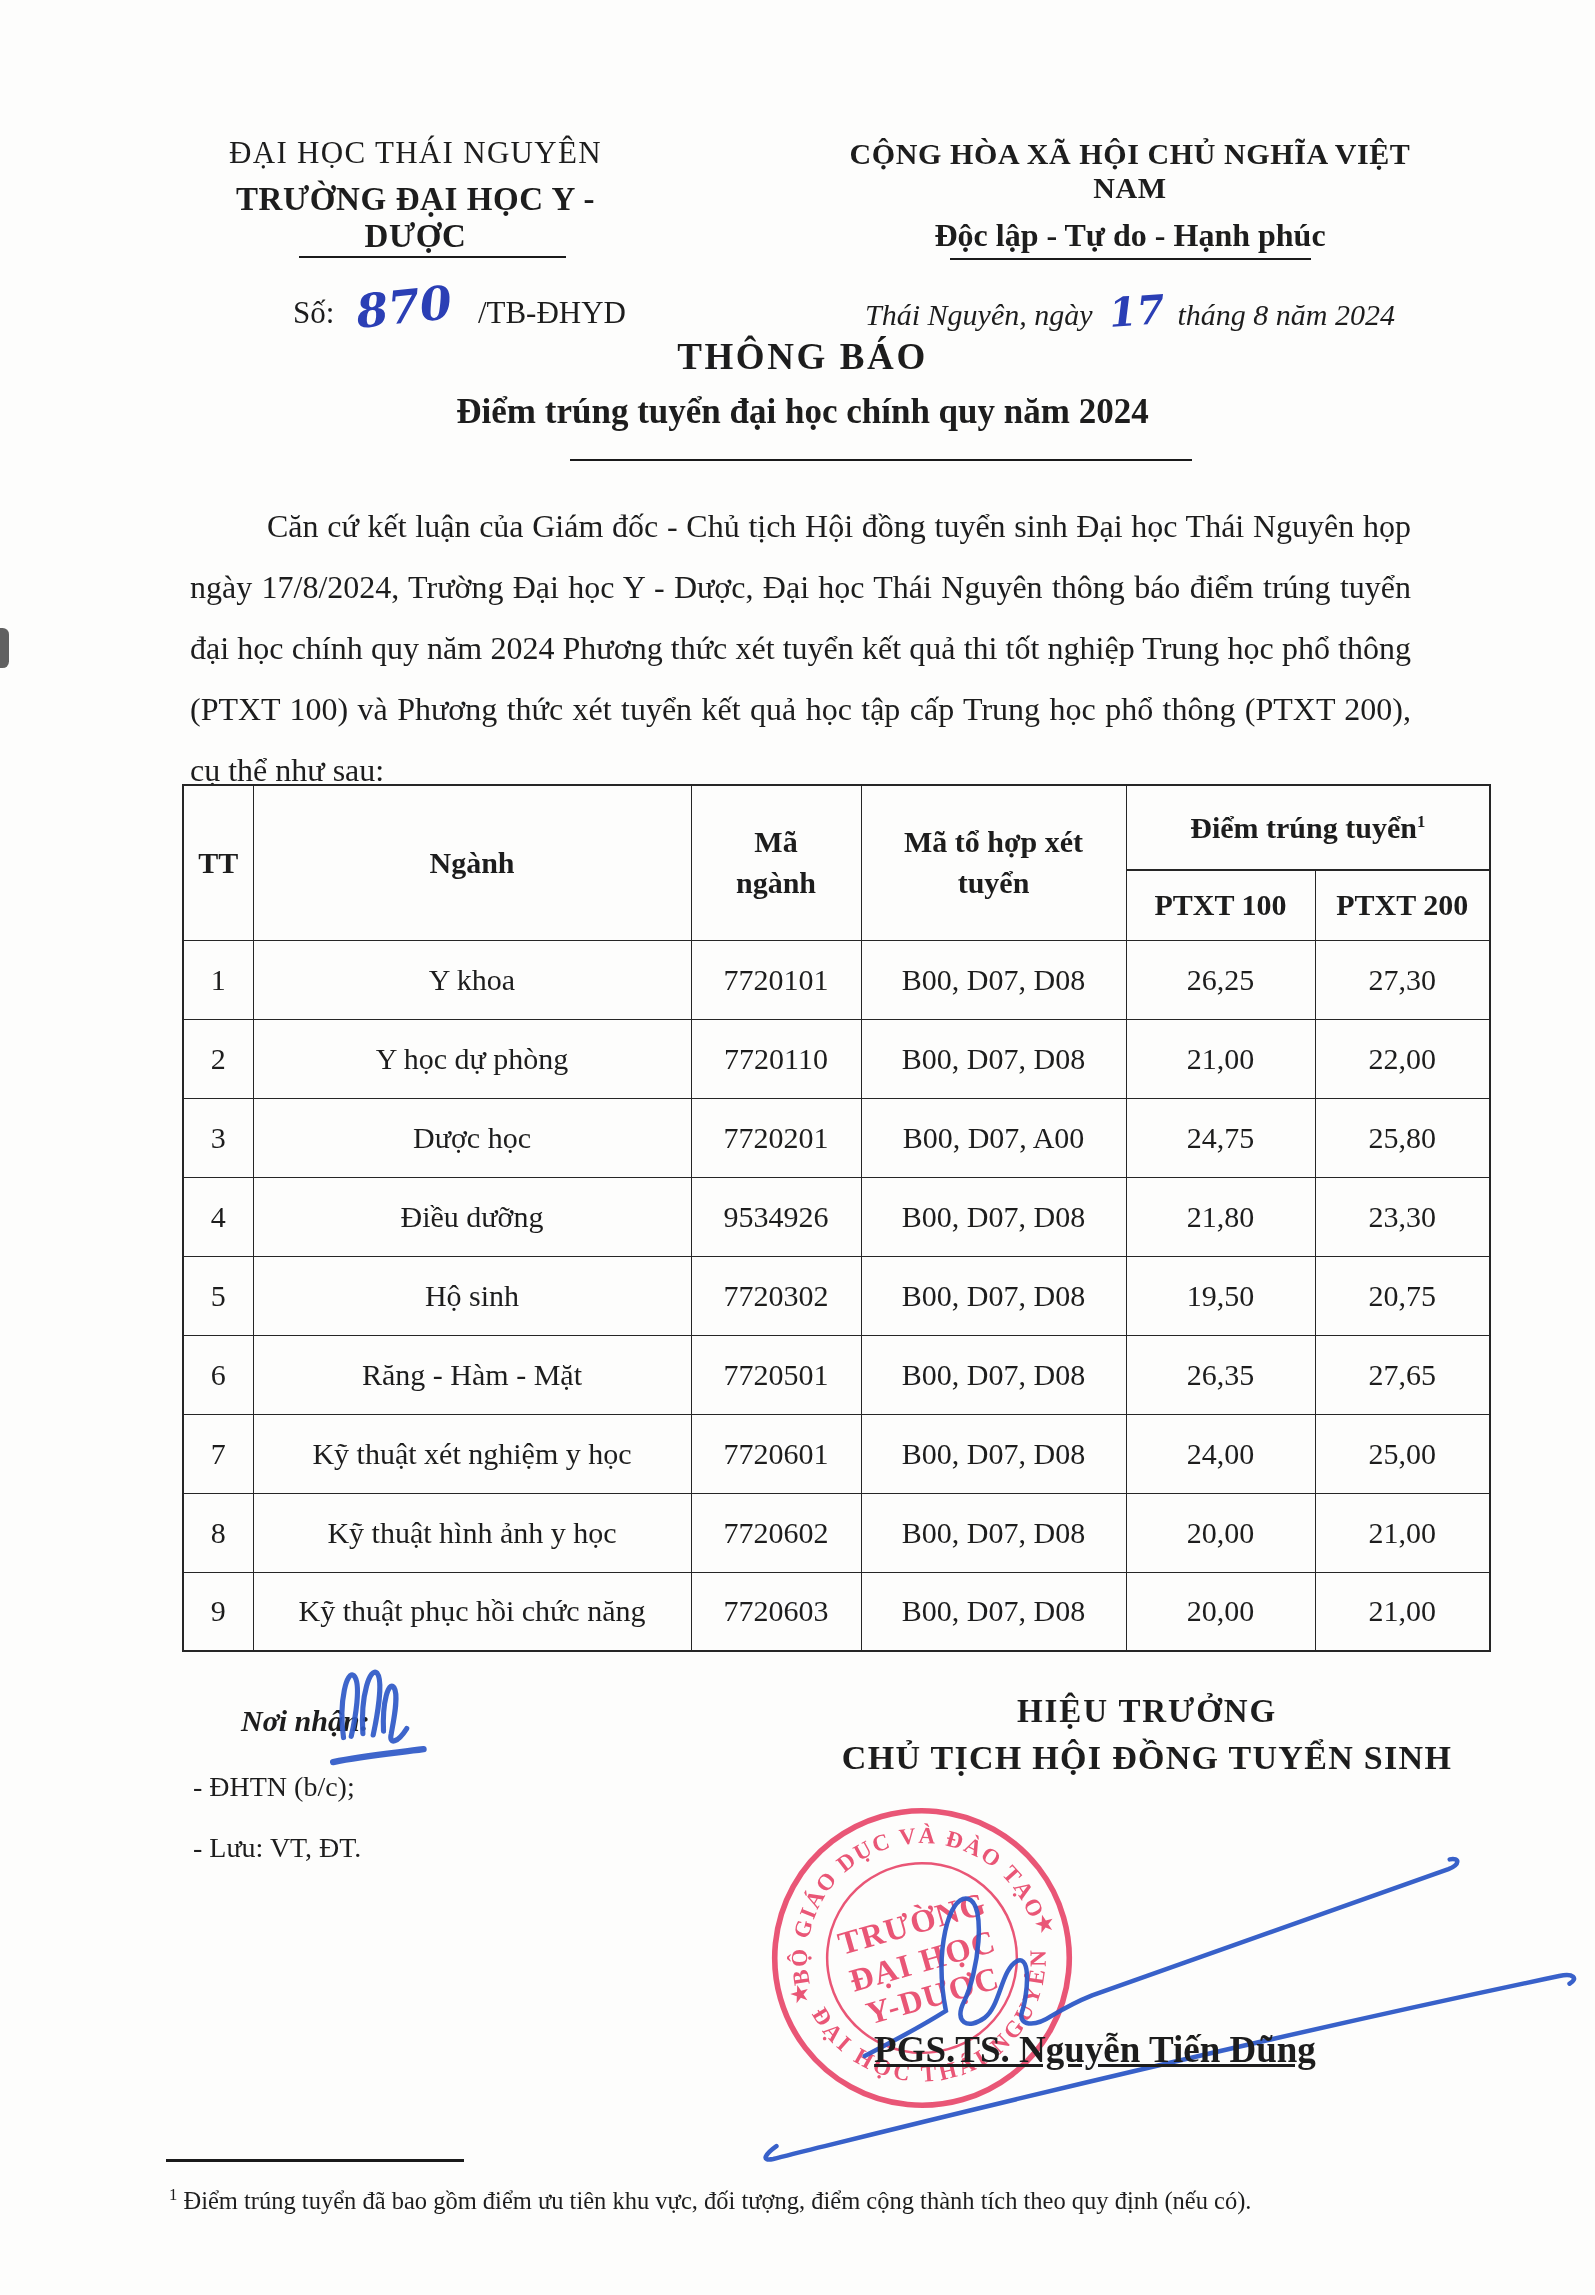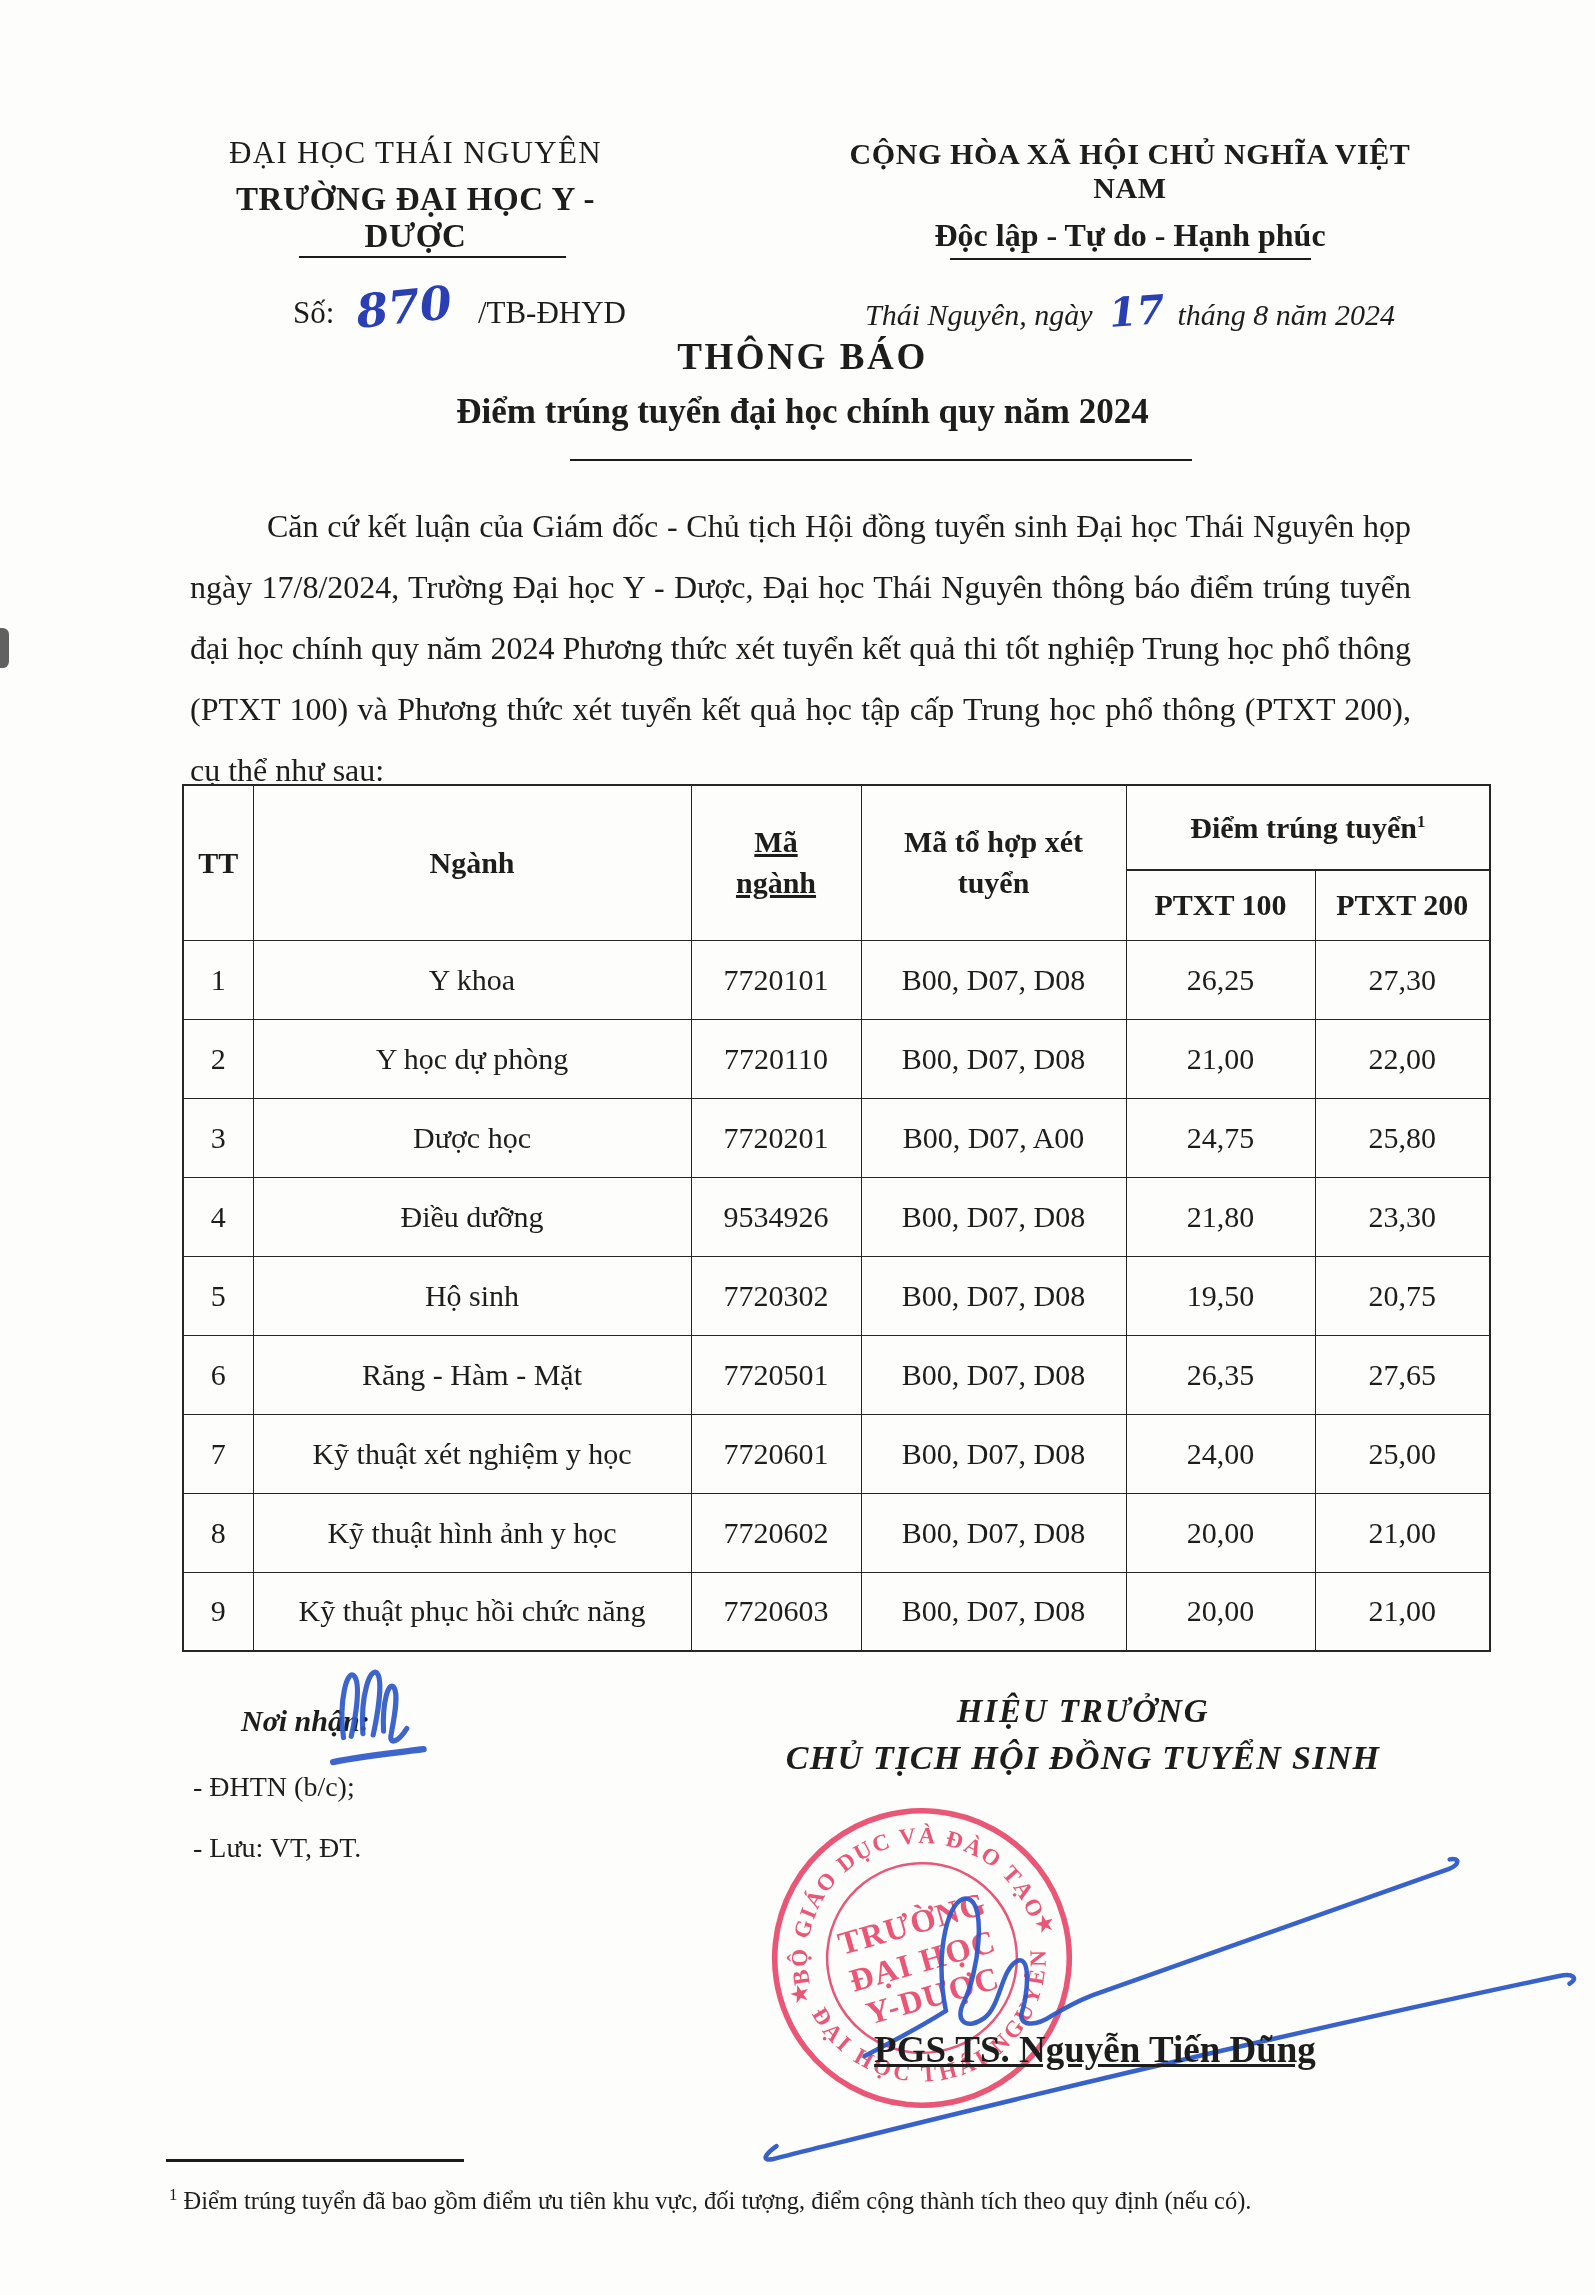--- a/index.html
+++ b/index.html
@@ -32,21 +32,21 @@
   table.score td,table.score th{
     border:1.3px solid #262626;vertical-align:middle;font-size:30px;
     padding:0 6.4px;overflow:hidden;
   }
   table.score{border:2.6px solid #262626;}
   table.score th{font-weight:bold;}
   table.score .hdr-bottom{border-bottom:2.6px solid #262626;}
   td.c, th.c{text-align:center;}
   td.l{text-align:center;padding-left:19.3px;font-size:31px;}
   tr.data-row{height:79px;}
-  .wrap-narrow{display:block;width:103px;margin:0 auto;line-height:1.35;text-decoration:underline;}
+  .wrap-narrow{display:block;width:103px;margin:0 auto;line-height:1.35;}
   .hdr-lh{line-height:1.35;}
   sup.fn{font-size:16.7px;vertical-align:super;}
   
   .noinhan-label{font-size:30px;font-weight:bold;font-style:italic;margin-left:48px;}
   .noinhan-item{font-size:28px;}
   .sign-l1{font-size:33px;font-weight:bold;letter-spacing:1.9px;}
   .sign-l2{font-size:34px;font-weight:bold;letter-spacing:1.3px;}
   .sign-name{font-size:37px;font-weight:bold;text-decoration:underline;}
   .footnote{font-size:24.5px;}
   .fn-rule{border-top:3.2px solid #1b1b1b;height:0;}
@@ -197,21 +197,21 @@
 
 <svg class="abs" style="left:319px;top:1655px;" width="129" height="129" viewBox="0 0 200 200">
   <g fill="none" stroke="#2e59c7" stroke-width="8" stroke-linecap="round" opacity="0.92">
     <path d="M 38,128 C 30,70 44,22 54,32 C 66,44 56,100 50,126"></path>
     <path d="M 68,122 C 64,60 80,18 90,28 C 100,40 90,96 84,124"></path>
     <path d="M 100,118 C 98,72 108,40 116,50 C 124,62 116,100 112,122 C 108,140 122,136 136,114"></path>
     <path d="M 22,166 C 70,156 118,152 162,146" stroke-width="10"></path>
   </g>
 </svg>
 
-<div class="abs ctr" style="left:748px;top:1693px;width:670px;font-style:italic;">
+<div class="abs ctr" style="left:812px;top:1693px;width:670px;">
   <div class="sign-l1">HIỆU TRƯỞNG</div>
   <div class="sign-l2" style="margin-top:9px;">CHỦ TỊCH HỘI ĐỒNG TUYỂN SINH</div>
 </div>
 
 <svg class="abs" style="left:766px;top:1802px;" width="312" height="312" viewBox="0 0 500 500">
   <defs>
     <path id="ringTop" d="M 66,250 A 184,184 0 0 1 434,250"></path>
     <path id="ringBottom" d="M 52,250 A 198,198 0 0 0 448,250"></path>
   </defs>
   <g transform="rotate(-16 250 250)" opacity="0.92">

